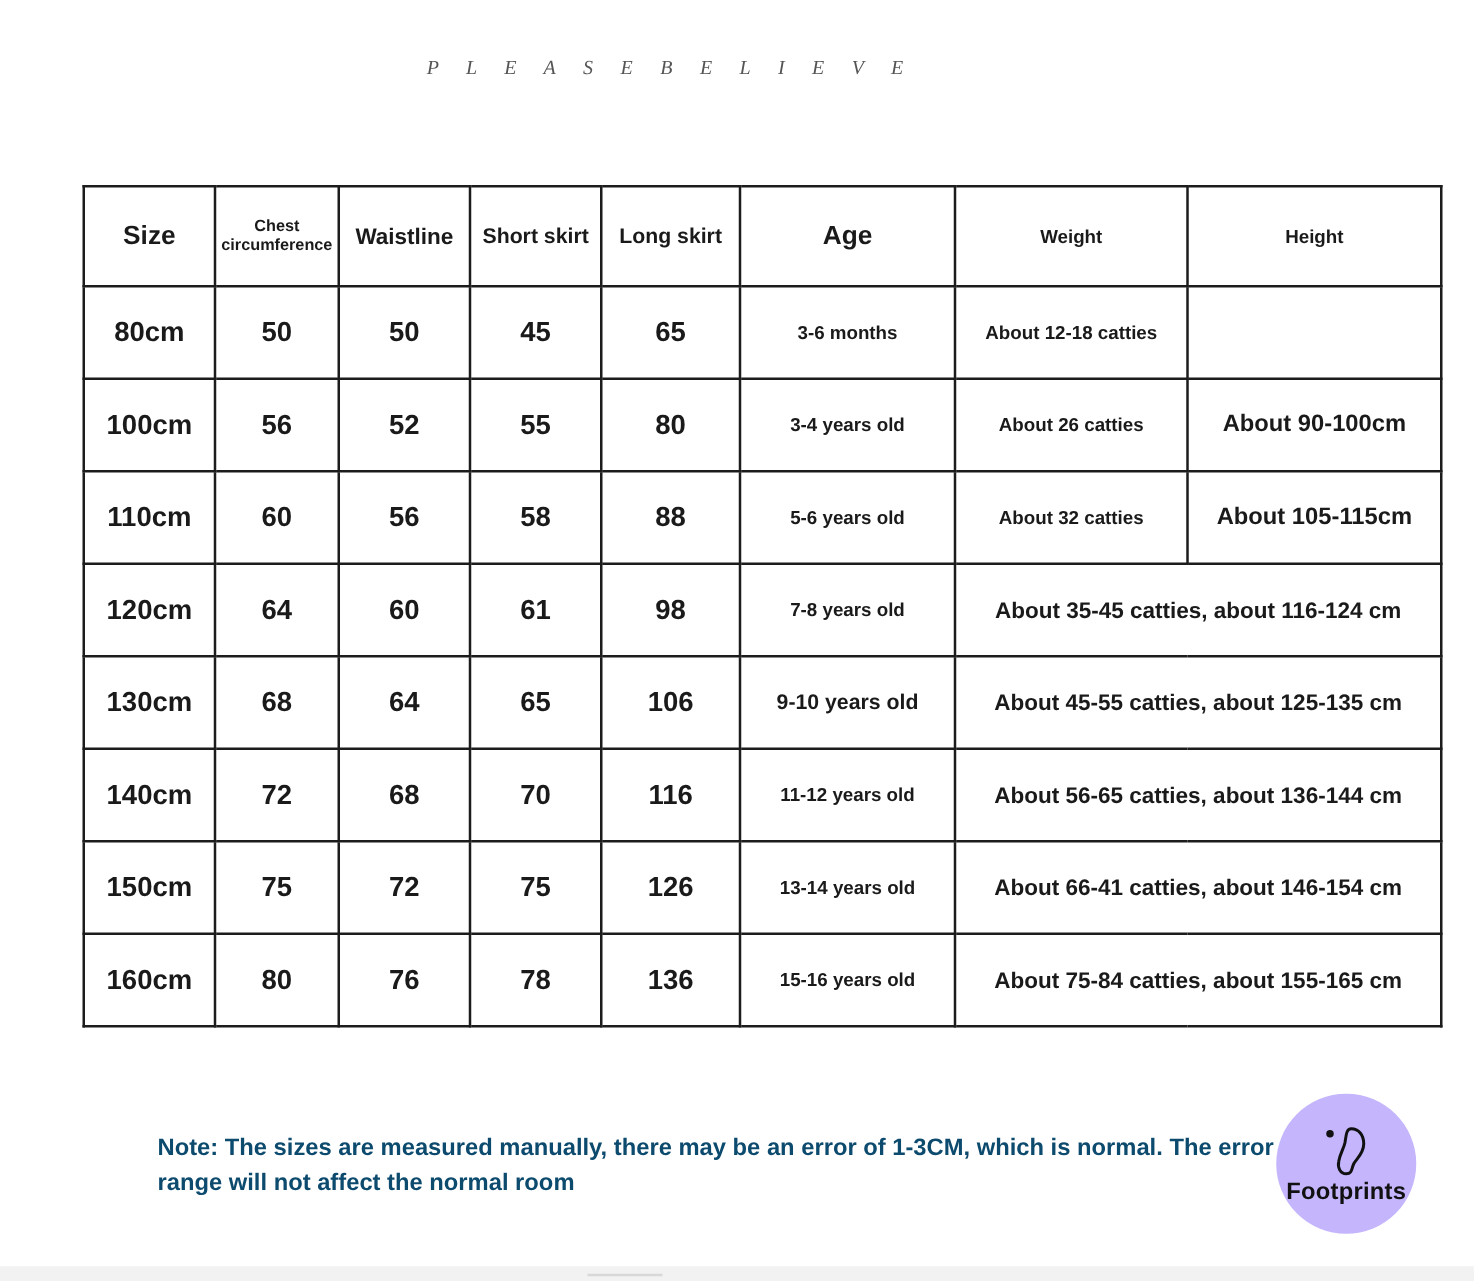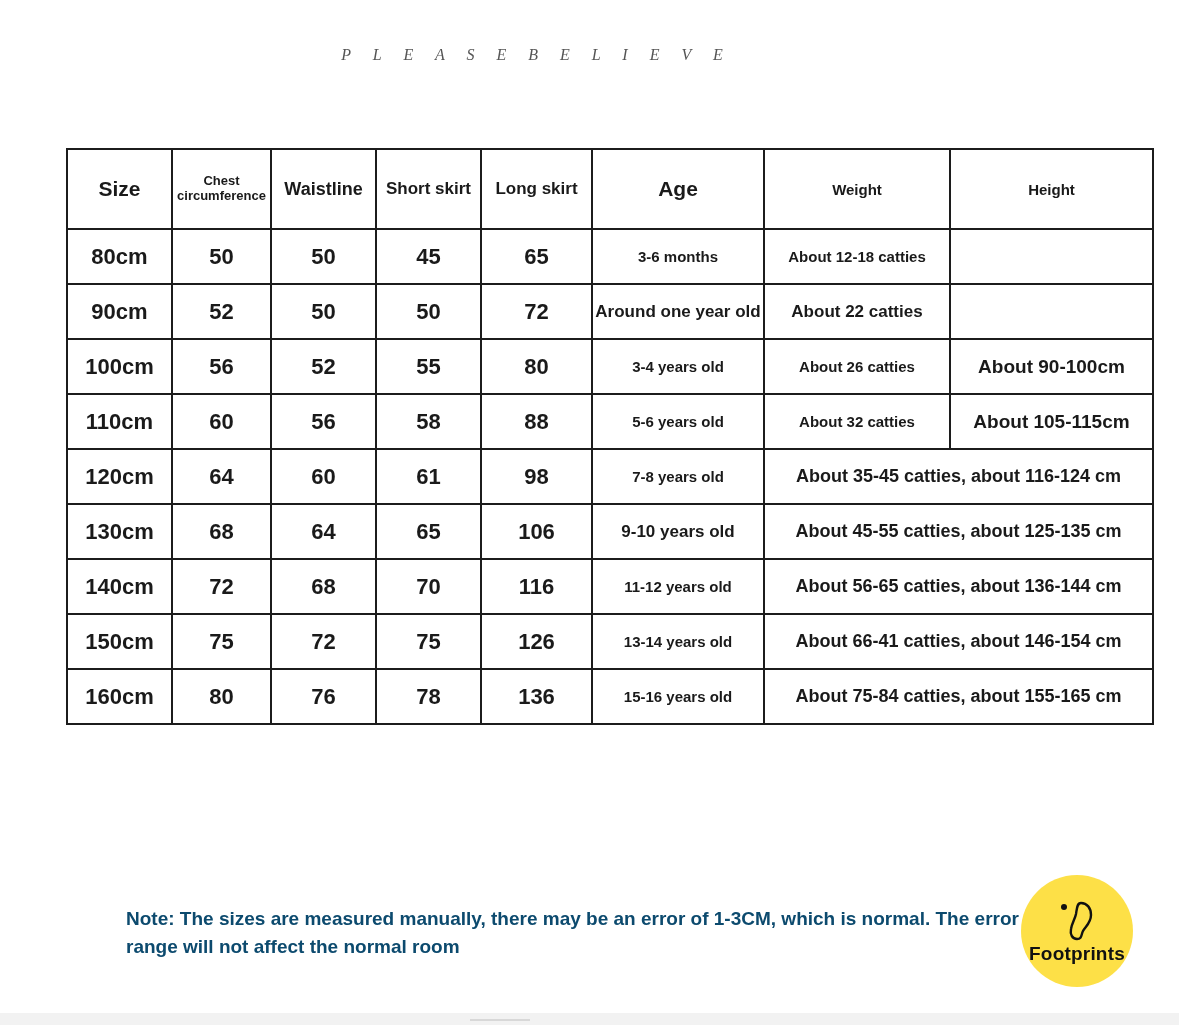--- a/index.html
+++ b/index.html
@@ -63,21 +63,21 @@
   thead th { height: 78px; font-weight: bold; }
   .h-size { font-size: 21px; }
   .h-chest { font-size: 13px; line-height: 1.15; text-align: left; padding-left: 10px; }
   .h-waist { font-size: 18px; }
   .h-short { font-size: 17px; }
   .h-long { font-size: 17px; }
   .h-age { font-size: 21px; }
   .h-weight { font-size: 15px; }
   .h-height { font-size: 15px; }
 
-  tbody tr { height: 55px; }
+  tbody tr { height: 74px; }
   .cell-size { font-size: 22px; font-weight: bold; }
   .cell-num { font-size: 22px; font-weight: bold; }
   .cell-age { font-size: 15px; font-weight: bold; }
   .cell-age.big { font-size: 17px; }
   .cell-wt { font-size: 15px; font-weight: bold; }
   .cell-wt.big { font-size: 17px; }
   .cell-ht { font-size: 19px; font-weight: bold; }
   .cell-merged { font-size: 18px; font-weight: bold; }
 
   
@@ -93,21 +93,21 @@
   }
 
   
   .logo {
     position: absolute;
     right: 46px;
     bottom: 38px;
     width: 112px;
     height: 112px;
     border-radius: 50%;
-    background: #fde047;
+    background: #c4b5fd;
     display: flex;
     flex-direction: column;
     align-items: center;
     justify-content: center;
     box-shadow: 0 0 0 0 rgba(0,0,0,0);
   }
   .logo .mark {
     width: 46px;
     height: 44px;
     position: relative;
@@ -173,30 +173,20 @@
         <td class="cell-size">80cm</td>
         <td class="cell-num">50</td>
         <td class="cell-num">50</td>
         <td class="cell-num">45</td>
         <td class="cell-num">65</td>
         <td class="cell-age">3-6 months</td>
         <td class="cell-wt">About 12-18 catties</td>
         <td class="cell-ht"></td>
       </tr>
       <tr>
-        <td class="cell-size">90cm</td>
-        <td class="cell-num">52</td>
-        <td class="cell-num">50</td>
-        <td class="cell-num">50</td>
-        <td class="cell-num">72</td>
-        <td class="cell-age big">Around one year old</td>
-        <td class="cell-wt big">About 22 catties</td>
-        <td class="cell-ht"></td>
-      </tr>
-      <tr>
         <td class="cell-size">100cm</td>
         <td class="cell-num">56</td>
         <td class="cell-num">52</td>
         <td class="cell-num">55</td>
         <td class="cell-num">80</td>
         <td class="cell-age">3-4 years old</td>
         <td class="cell-wt">About 26 catties</td>
         <td class="cell-ht">About 90-100cm</td>
       </tr>
       <tr>

